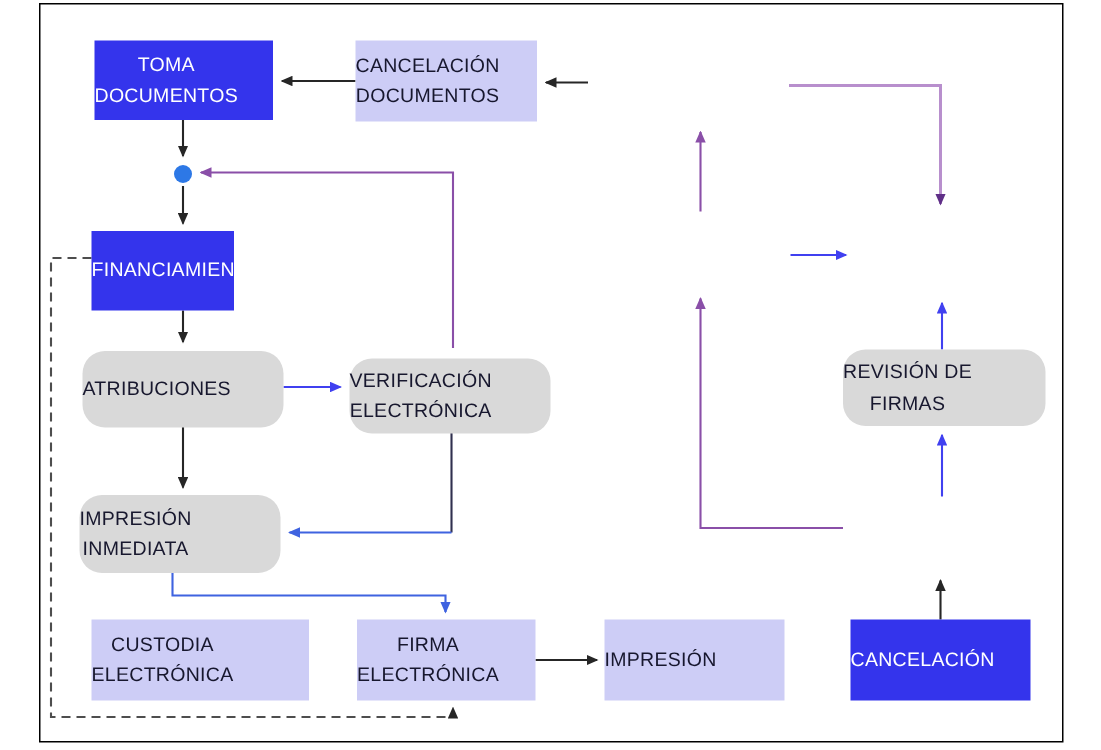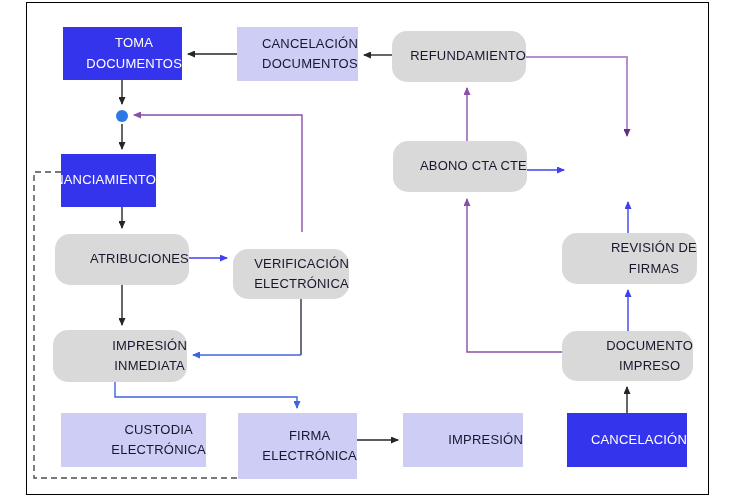--- a/index.html
+++ b/index.html
@@ -5,21 +5,21 @@
   html,body{margin:0;padding:0;background:#fff;}
   #stage{
     position:relative;width:734px;height:500px;background:#fff;overflow:hidden;
     font-family:"Liberation Sans","DejaVu Sans",sans-serif;
   }
   #frame{
     position:absolute;left:26px;top:2px;width:683px;height:493px;
     border:1.5px solid #000;box-sizing:border-box;background:transparent;
   }
   .node{
-    position:absolute;display:flex;align-items:center;justify-content:flex-end;
+    position:absolute;display:flex;align-items:center;justify-content:flex-start;
     box-sizing:border-box;text-align:center;font-size:13px;line-height:1.55;
     letter-spacing:.2px;z-index:2;
   }
   .node .label{white-space:pre-line;}
   .n-blue{background:var(--node-blue,#3434ec);color:var(--text-light,#fff);}
   .n-lavender{background:var(--node-lavender,#cdcdf6);color:var(--text-dark,#17172e);}
   .n-gray{background:var(--node-gray,#d9d9d9);color:var(--text-dark,#17172e);border-radius:15px;}
   svg.edges{position:absolute;left:0;top:0;z-index:1;}
   .edge{fill:none;stroke-width:1.4px;}
   .e-black{stroke:var(--edge-black,#262626);}
@@ -89,63 +89,53 @@
   <div class="node n-blue" style="left:63px;top:27px;width:119px;height:53px">
     <span class="label">TOMA
 DOCUMENTOS</span>
   </div>
 
   <div class="node n-lavender" style="left:237px;top:27px;width:121px;height:54px">
     <span class="label">CANCELACIÓN
 DOCUMENTOS</span>
   </div>
 
-  <div class="node n-gray" style="left:392px;top:31px;width:134px;height:51px">
-    <span class="label">REFUNDAMIENTO</span>
-  </div>
 
-  <div class="node n-gray" style="left:393px;top:141px;width:134px;height:51px">
-    <span class="label">ABONO CTA CTE</span>
-  </div>
 
 
   <div class="node n-blue" style="left:61px;top:154px;width:95px;height:53px">
     <span class="label">FINANCIAMIENTO</span>
   </div>
 
   <div class="node n-gray" style="left:55px;top:234px;width:134px;height:51px">
     <span class="label">ATRIBUCIONES</span>
   </div>
 
-  <div class="node n-gray" style="left:233px;top:249px;width:116px;height:50px">
+  <div class="node n-gray" style="left:233px;top:239px;width:134px;height:50px">
     <span class="label">VERIFICACIÓN
 ELECTRÓNICA</span>
   </div>
 
   <div class="node n-gray" style="left:562px;top:233px;width:135px;height:51px">
     <span class="label">REVISIÓN DE
 FIRMAS</span>
   </div>
 
   <div class="node n-gray" style="left:53px;top:330px;width:134px;height:52px">
     <span class="label">IMPRESIÓN
 INMEDIATA</span>
   </div>
 
-  <div class="node n-gray" style="left:562px;top:331px;width:131px;height:50px">
-    <span class="label">DOCUMENTO
-IMPRESO</span>
-  </div>
 
   <div class="node n-lavender" style="left:61px;top:413px;width:145px;height:54px">
     <span class="label">CUSTODIA
 ELECTRÓNICA</span>
   </div>
 
-  <div class="node n-lavender" style="left:238px;top:413px;width:119px;height:66px">
+  <div class="node n-lavender" style="left:238px;top:413px;width:119px;height:54px">
     <span class="label">FIRMA
 ELECTRÓNICA</span>
   </div>
 
   <div class="node n-lavender" style="left:403px;top:413px;width:120px;height:54px">
     <span class="label">IMPRESIÓN</span>
   </div>
 
   <div class="node n-blue" style="left:567px;top:413px;width:120px;height:54px">
     <span class="label">CANCELACIÓN</span>

